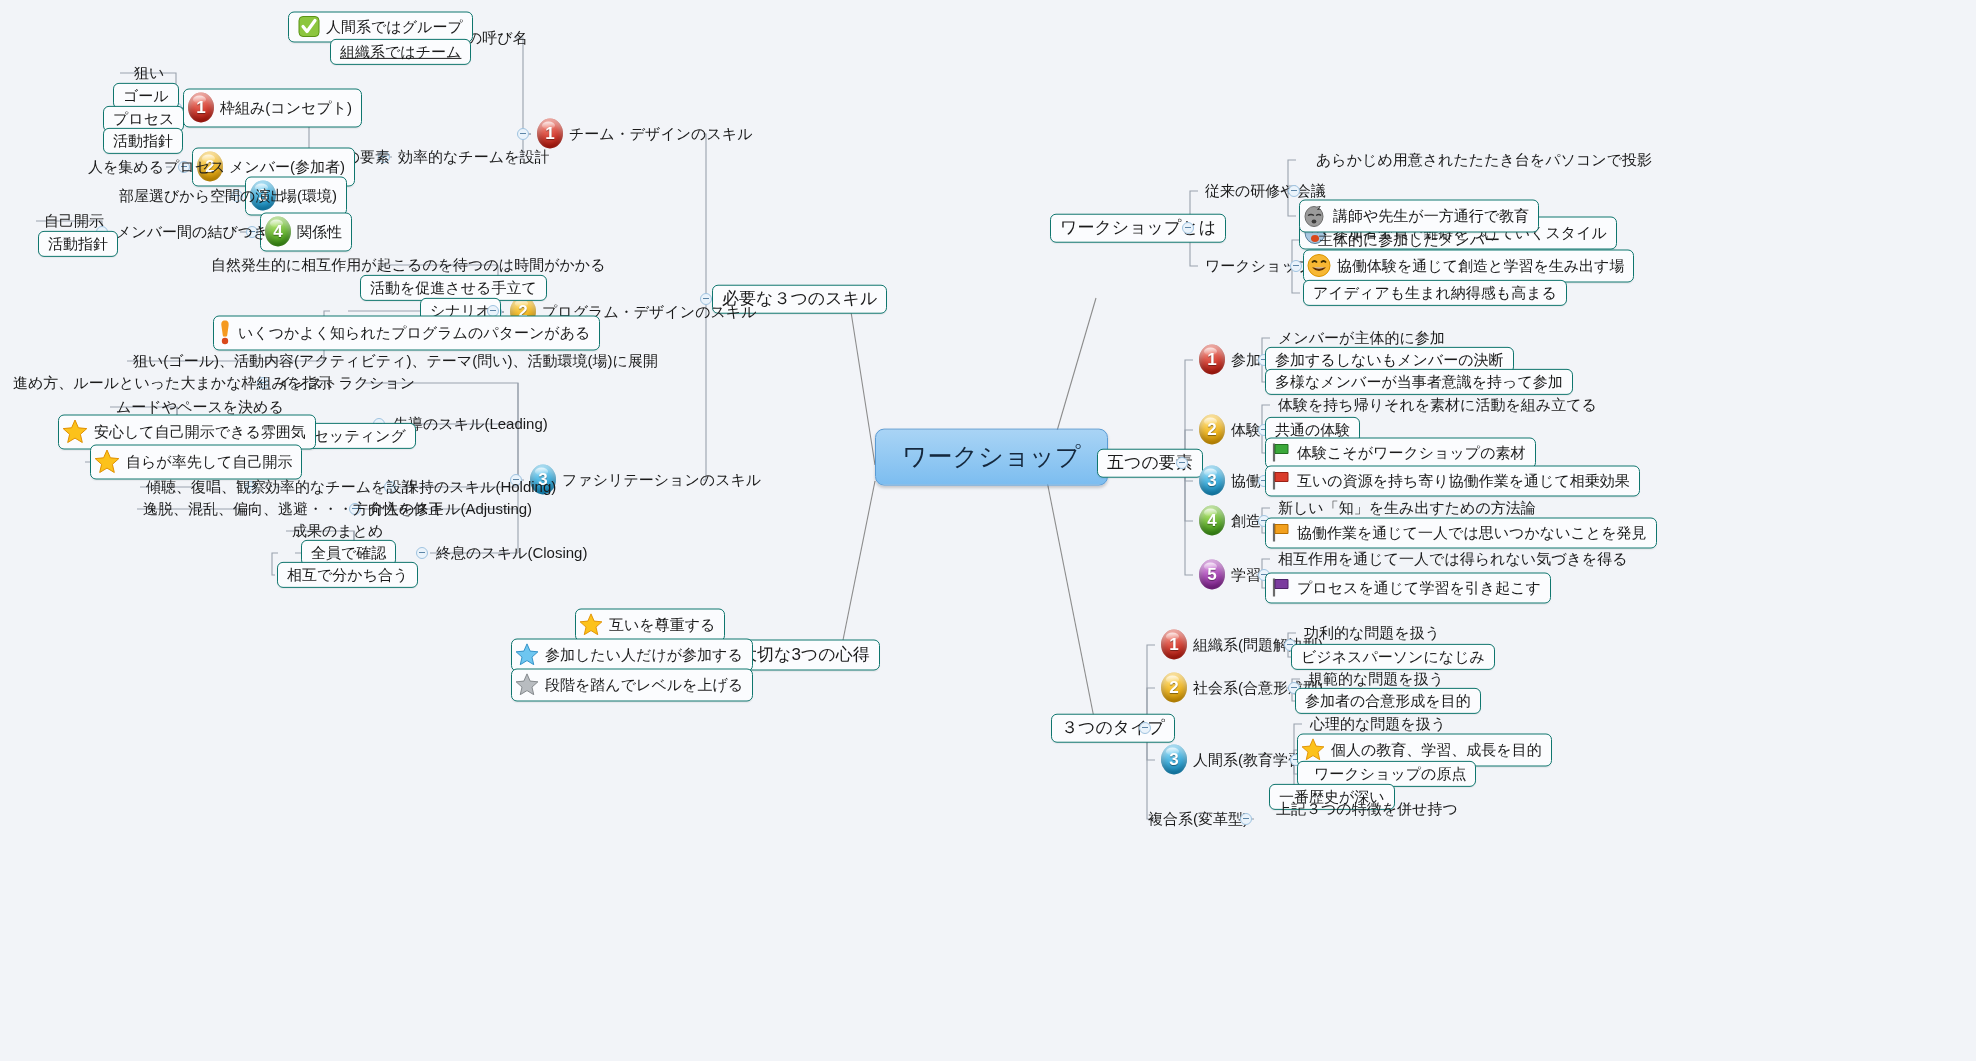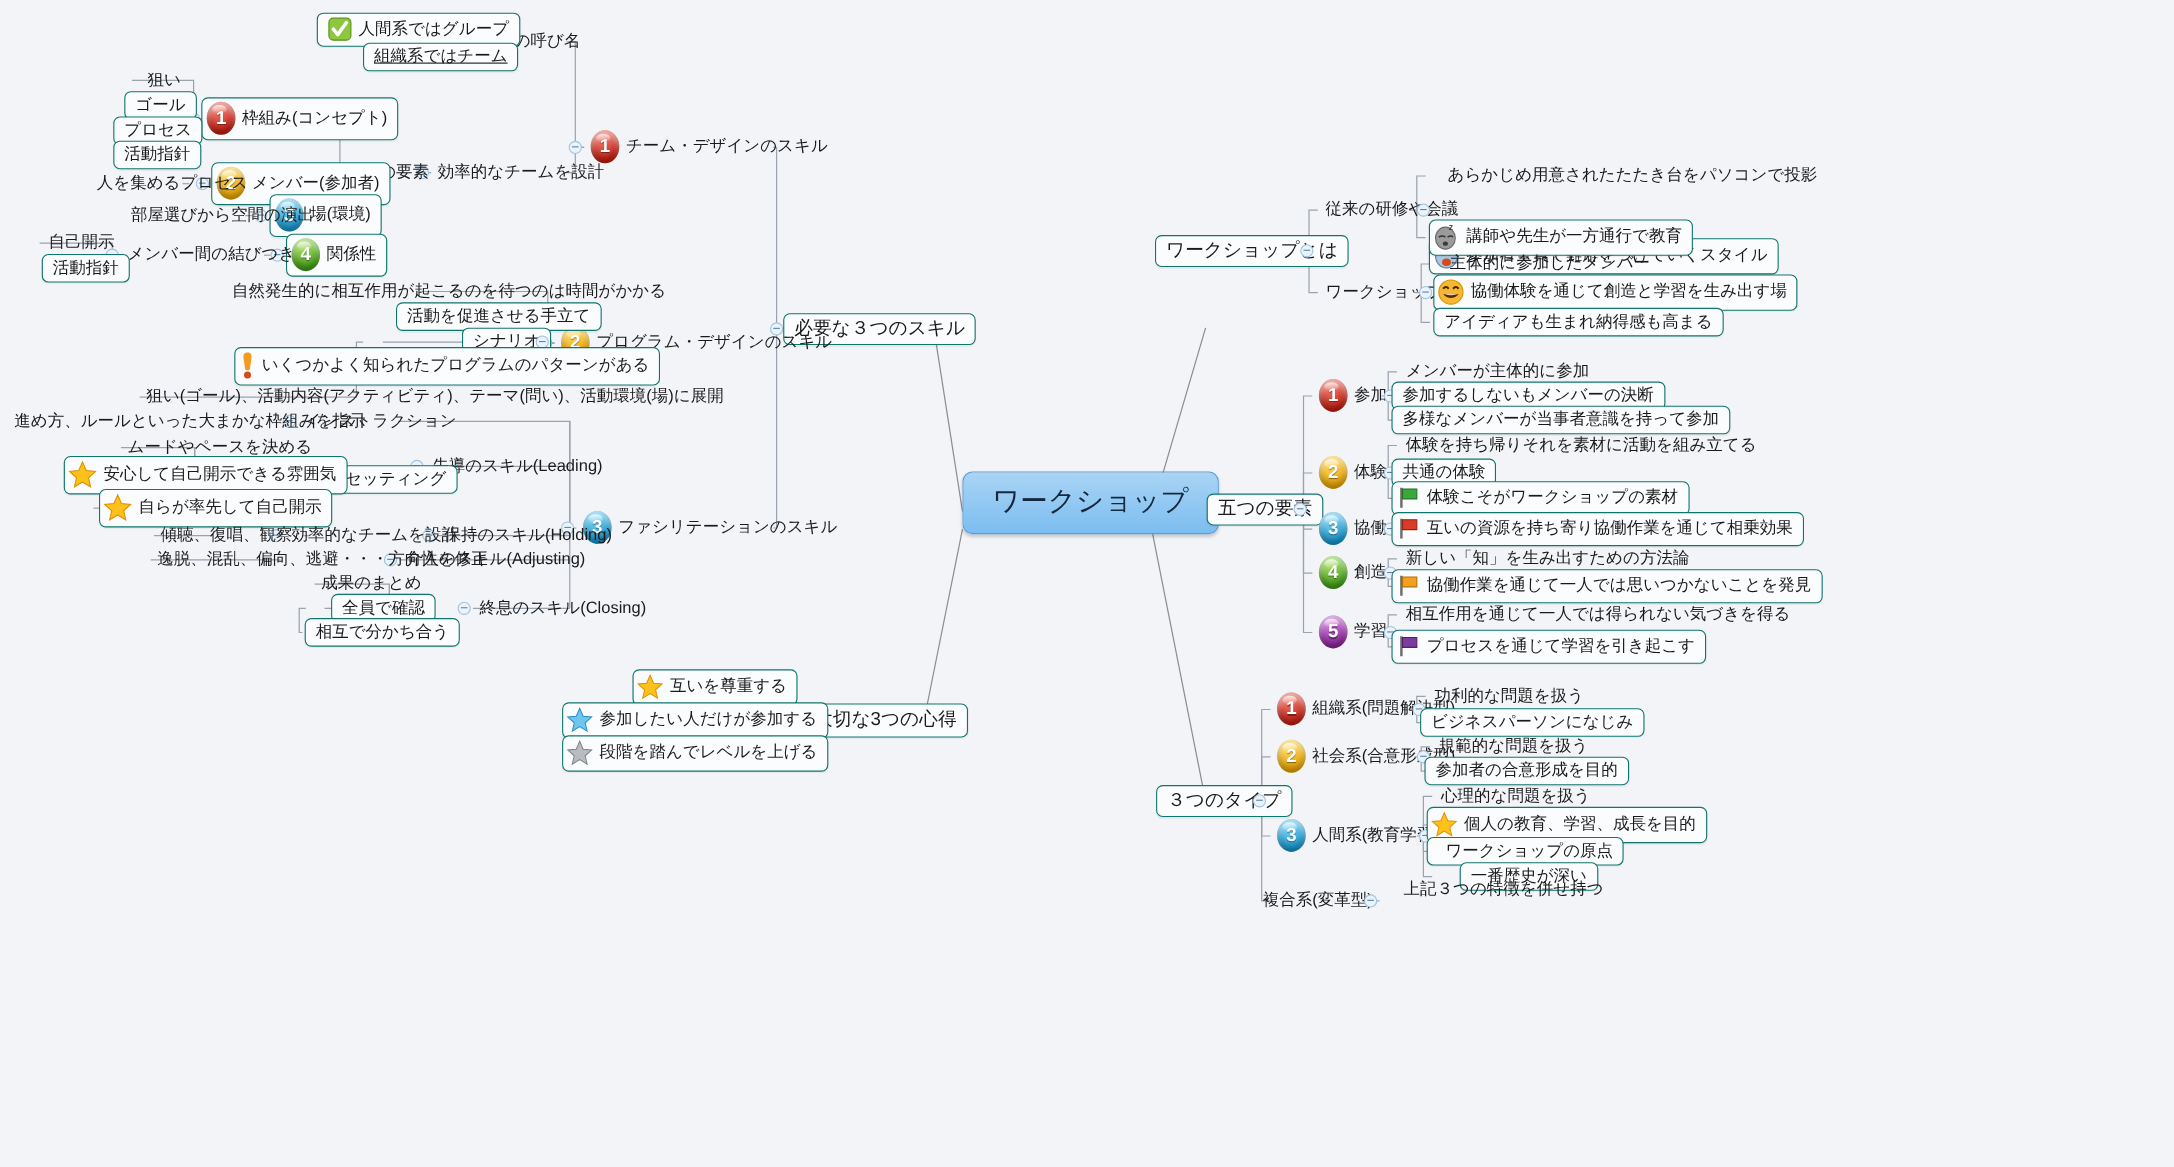--- a/index.html
+++ b/index.html
@@ -639,21 +639,21 @@
   <span class="ic">
     <svg width="24" height="24" viewBox="0 0 26 26">
           <path d="M13 1.5 L16.4 9.3 L24.8 10.1 L18.4 15.8 L20.3 24 L13 19.6 L5.7 24 L7.6 15.8 L1.2 10.1 L9.6 9.3 Z" fill="#fcc21b" stroke="#e09000" stroke-width="1"></path>
         </svg>
   </span>
   <span class="txt">個人の教育、学習、成長を目的</span>
 </div>
 <div class="node boxed" style="left:1297px;top:774px;transform:translateY(-50%);padding-left:16px;">
   <span class="txt">ワークショップの原点</span>
 </div>
-<div class="node boxed" style="left:1327px;top:797px;transform:translateY(-50%);align-items:center;">
+<div class="node boxed" style="left:1269px;top:797px;transform:translateY(-50%);align-items:center;">
   <span class="txt">一番歴史が深い</span>
 </div>
 
 <div class="node leaf" style="left:1142px;top:819px;transform:translateY(-50%);">
   <span class="txt">複合系(変革型)</span>
 </div>
 <div class="handle" style="left:1240px;top:813px;"></div>
 <div class="node leaf" style="left:1255px;top:809px;transform:translateY(-50%);margin-left:15px;">
   <span class="txt">上記３つの特徴を併せ持つ</span>
 </div>

